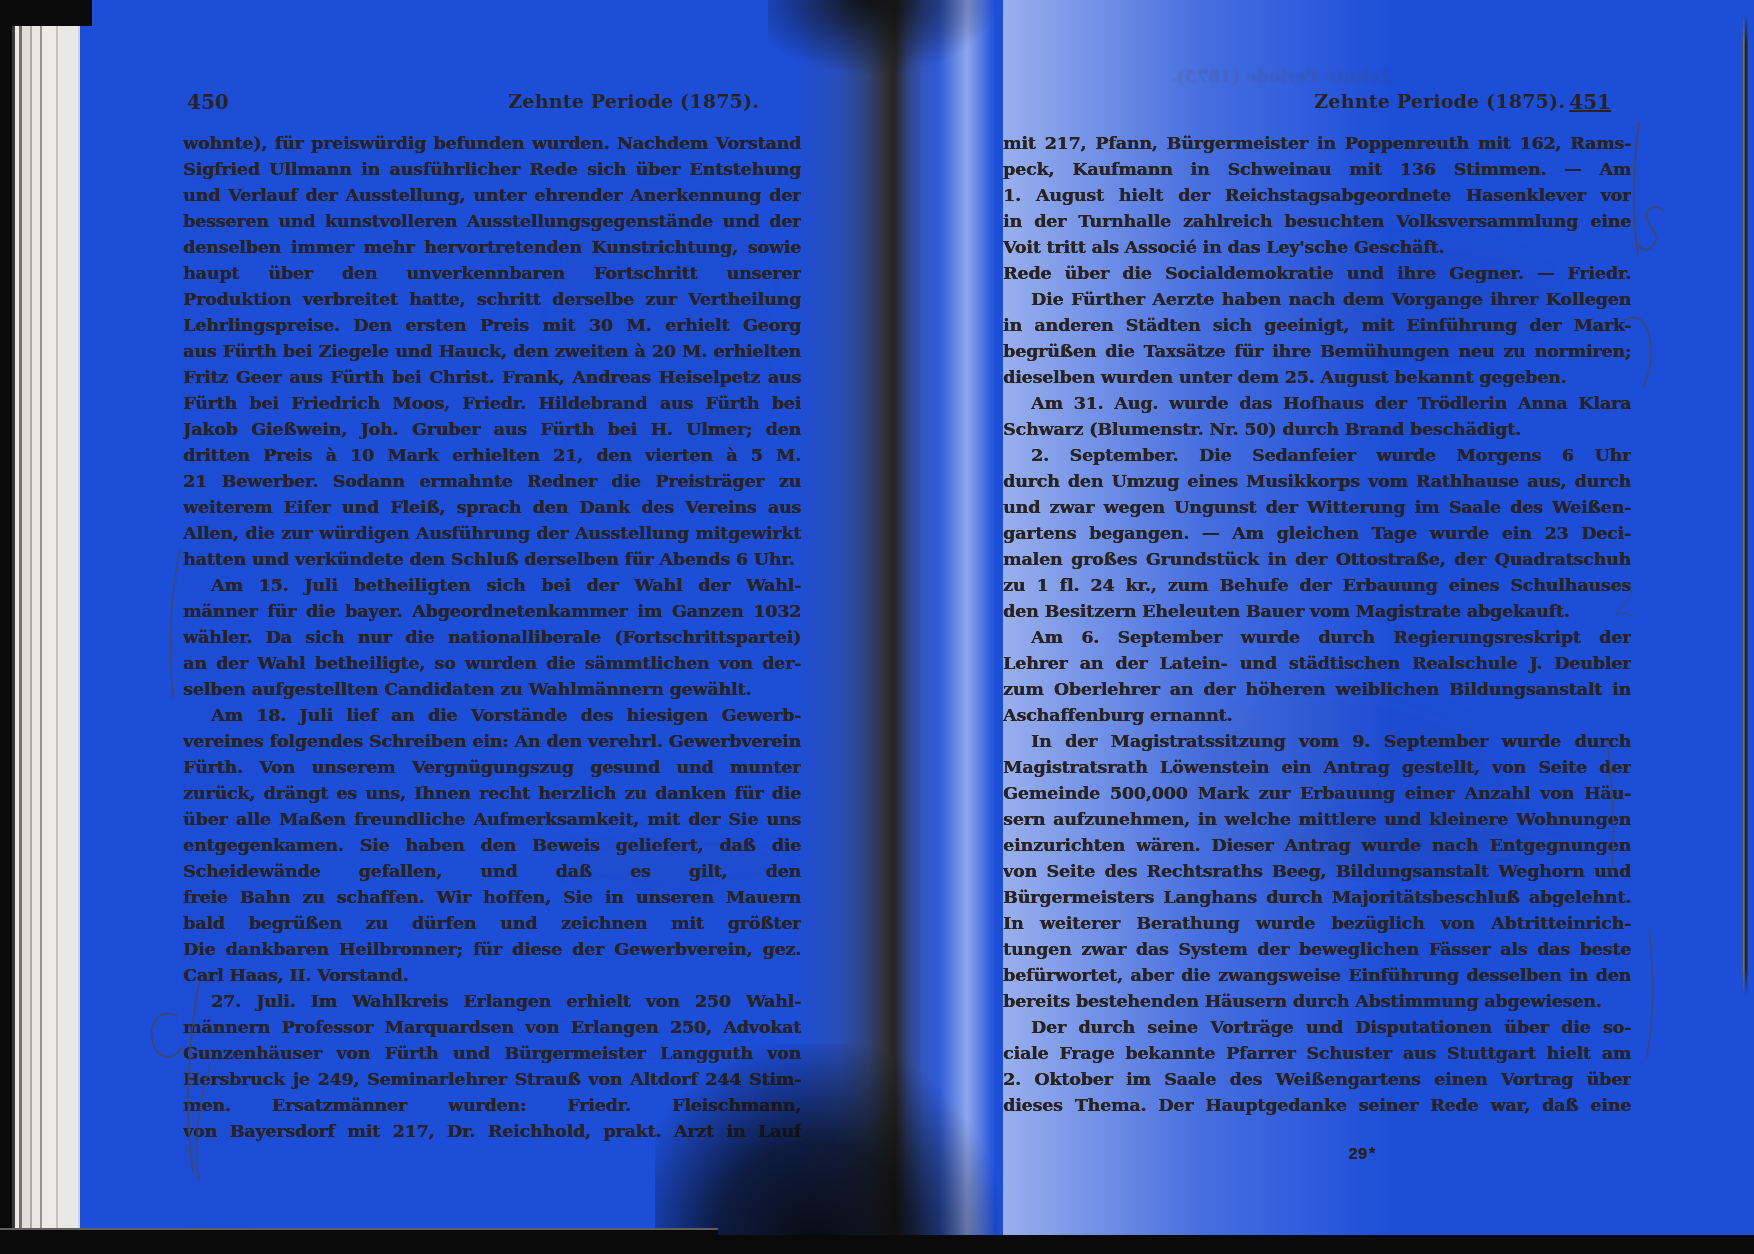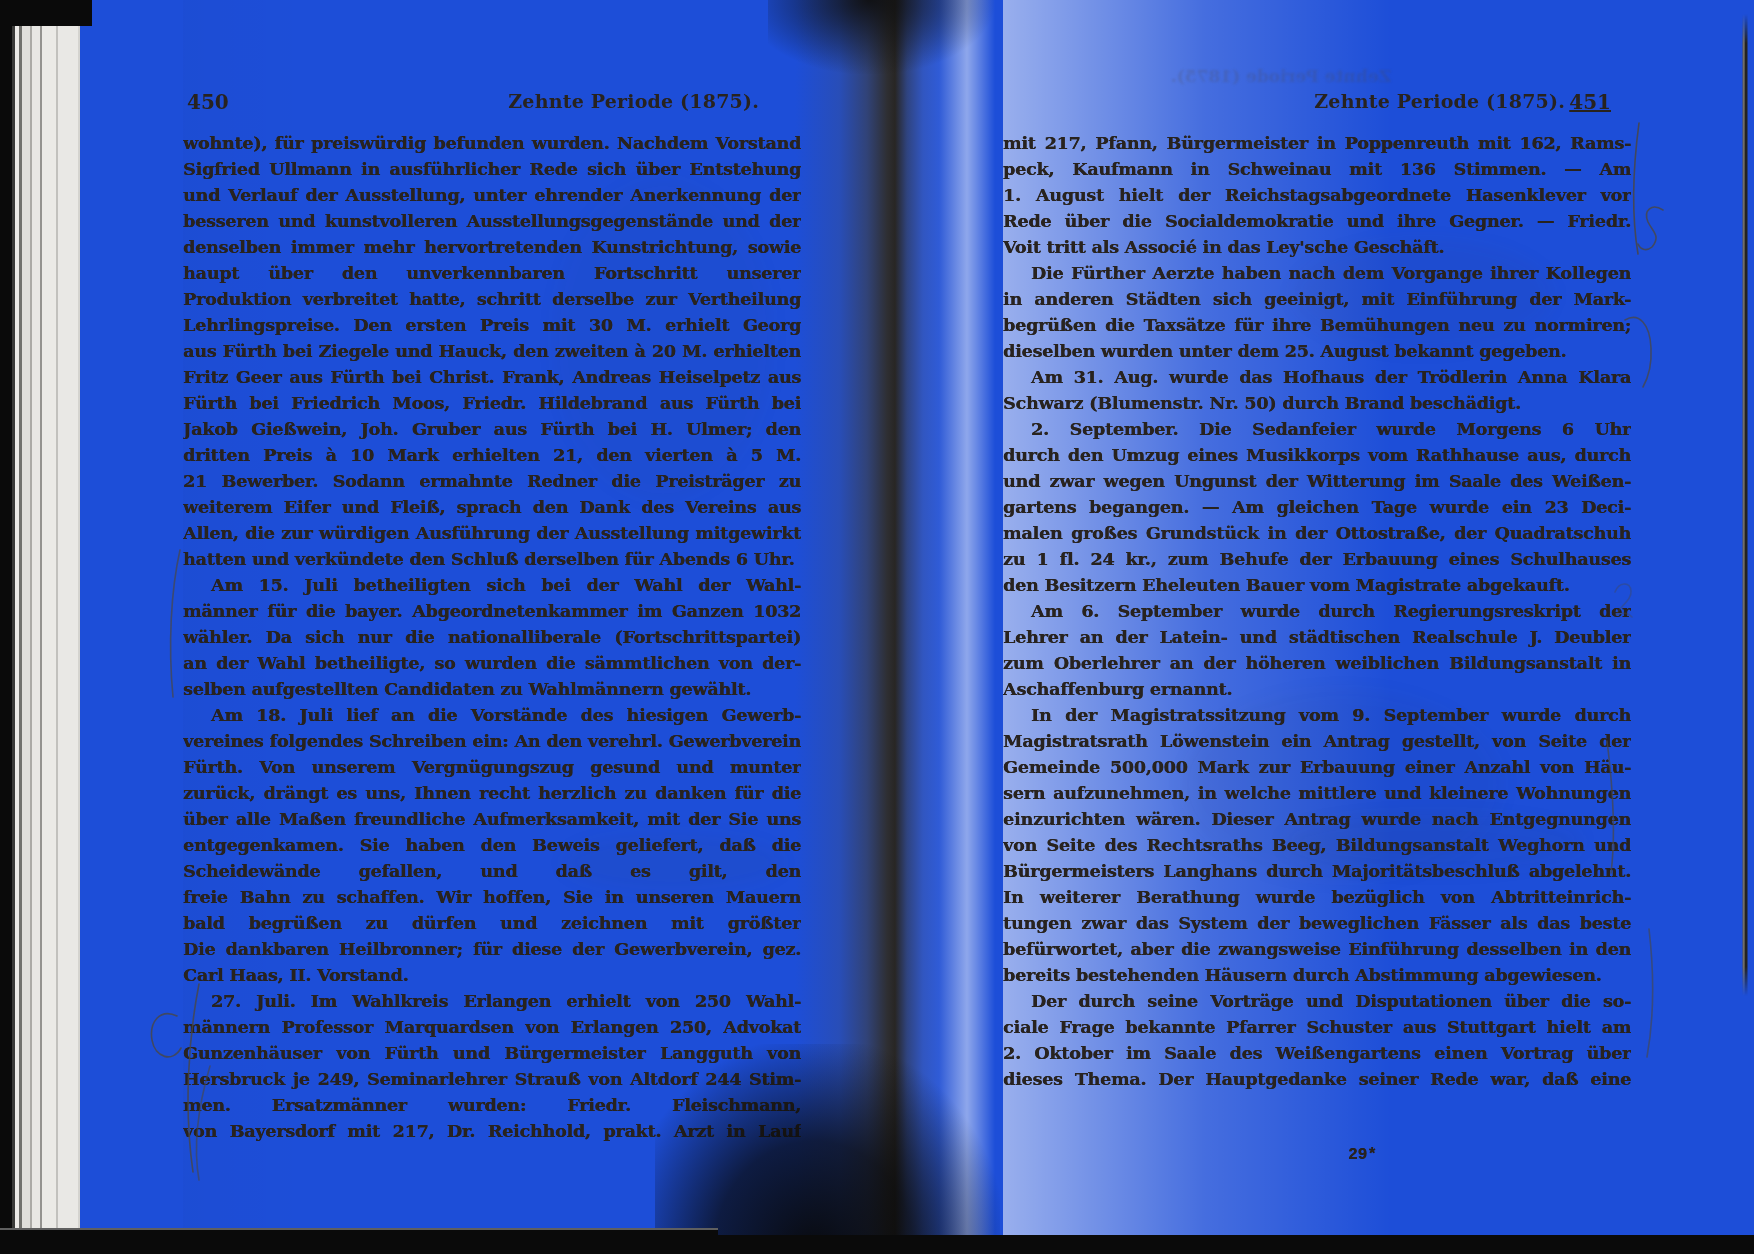--- a/index.html
+++ b/index.html
@@ -111,22 +111,23 @@
   <div class="page page-right">
     <div class="ghost-title">Zehnte Periode (1875).</div>
     <div class="header">
       <span class="running-title">Zehnte Periode (1875).</span>
       <span class="pagenum pos-right">451</span>
     </div>
     <div class="body-col" id="right-body">
         <div class="line">mit 217, Pfann, Bürgermeister in Poppenreuth mit 162, Rams-</div>
         <div class="line">peck, Kaufmann in Schweinau mit 136 Stimmen. — Am</div>
         <div class="line">1. August hielt der Reichstagsabgeordnete Hasenklever vor einer</div>
+        <div class="line">in der Turnhalle zahlreich besuchten Volksversammlung eine</div>
+        <div class="line end">Voit tritt als Associé in das Ley'sche Geschäft.</div>
         <div class="line">Rede über die Socialdemokratie und ihre Gegner. — Friedr.</div>
-        <div class="line end">Voit tritt als Associé in das Ley'sche Geschäft.</div>
         <div class="line indent">Die Fürther Aerzte haben nach dem Vorgange ihrer Kollegen</div>
         <div class="line">in anderen Städten sich geeinigt, mit Einführung der Mark-</div>
         <div class="line">begrüßen die Taxsätze für ihre Bemühungen neu zu normiren;</div>
         <div class="line end">dieselben wurden unter dem 25. August bekannt gegeben.</div>
         <div class="line indent">Am 31. Aug. wurde das Hofhaus der Trödlerin Anna Klara</div>
         <div class="line end">Schwarz (Blumenstr. Nr. 50) durch Brand beschädigt.</div>
         <div class="line indent">2. September.  Die Sedanfeier wurde Morgens 6 Uhr</div>
         <div class="line">durch den Umzug eines Musikkorps vom Rathhause aus, durch</div>
         <div class="line">und zwar wegen Ungunst der Witterung im Saale des Weißen-</div>
         <div class="line">gartens begangen. — Am gleichen Tage wurde ein 23 Deci-</div>

